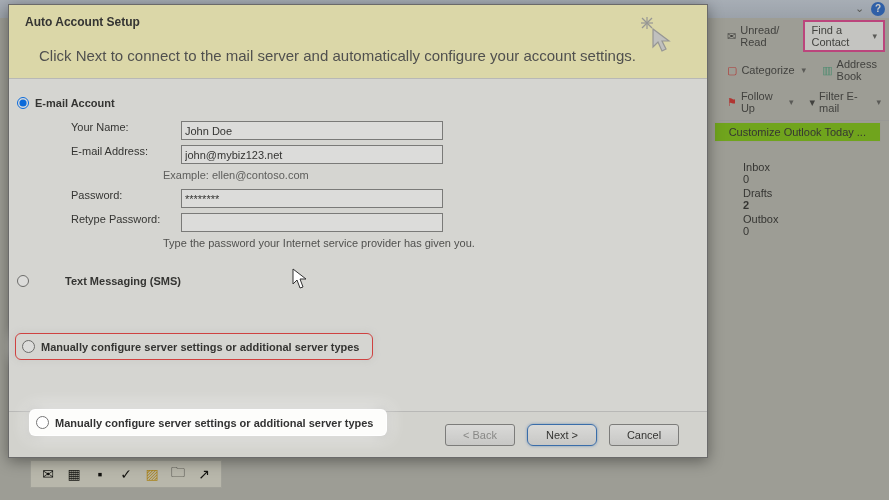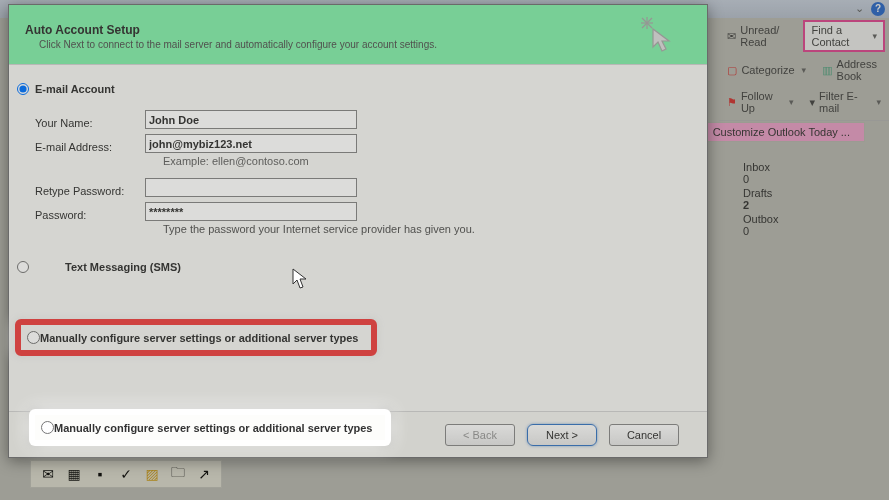--- a/index.html
+++ b/index.html
@@ -86,24 +86,24 @@
     width: 14px; height: 14px;
     border-radius: 50%;
     text-align: center;
     line-height: 14px;
     font-weight: bold;
     font-size: 10px;
   }
   
   .customize {
     position: absolute;
-    right: 24px;
+    right: 8px;
     top: 122px;
     border: 1px solid #c0c0b8;
-    background: #f9a8d4;
+    background: #84cc16;
     padding: 3px 14px;
     font-size: 11px;
     color: #333;
   }
   
   .messages-panel {
     position: absolute;
     right: 10px;
     top: 160px;
     width: 140px;
@@ -148,34 +148,34 @@
     position: absolute;
     left: 8px;
     top: 4px;
     width: 700px;
     height: 454px;
     background: #fff;
     border: 1px solid #6a6a6a;
     box-shadow: 0 3px 14px rgba(0,0,0,0.4);
   }
   .dialog-banner {
-    padding: 18px 16px 14px;
+    padding: 10px 16px 14px;
     border-bottom: 1px solid #d4d4d4;
     position: relative;
-    background: #86efac;
+    background: #fef9c3;
   }
   .dialog-title {
     font-weight: bold;
     font-size: 12px;
     color: #333;
   }
   .dialog-subtitle {
-    font-size: 10px;
+    font-size: 15px;
     color: #555;
-    margin-top: 2px;
+    margin-top: 18px;
     margin-left: 14px;
   }
   .star-cursor {
     position: absolute;
     right: 30px;
     top: 10px;
     color: #aaa;
   }
   .dialog-body {
     padding: 18px 8px 0;
@@ -187,61 +187,62 @@
     align-items: center;
     gap: 6px;
     margin-bottom: 12px;
   }
   .radio-row input[type=radio] { width: 12px; height: 12px; }
   .radio-label { font-size: 11px; color: #333; }
   .radio-bold { font-weight: bold; }
   .field-block { margin: 0 0 0 18px; }
   .field-row {
     display: flex;
-    align-items: flex-end;
+    align-items: flex-start;
     margin-bottom: 2px;
     height: 22px;
+    margin-left: 36px;
   }
   .field-label {
     width: 110px;
     font-size: 11px;
     color: #333;
   }
   .field-input {
-    width: 212px;
+    width: 262px;
     height: 19px;
     border: 1px solid #888;
     background: #fff;
     font-size: 11px;
     padding: 1px 3px;
     color: #333;
-    font-weight: bold;
   }
   .field-example {
     font-size: 11px;
     color: #666;
     margin-left: 128px;
     margin-bottom: 8px;
   }
   .field-hint {
     font-size: 11px;
     color: #555;
     margin-left: 128px;
     margin-top: 2px;
   }
   .sms-row { margin-top: 26px; gap: 36px; }
   
   .manual-highlight {
     margin-top: 34px;
     margin-left: -2px;
-    border: 6px solid #ef4444;
+    border: 1px solid #ef4444;
     box-shadow: 0 0 14px rgba(255,255,255,0.95), 0 0 8px rgba(0,0,0,0.15);
     border-radius: 6px;
     display: inline-flex;
     align-items: center;
+    gap: 6px;
     padding: 6px 12px 6px 6px;
     background: #f7f7f4;
   }
   .dialog-footer {
     position: absolute;
     bottom: 0; left: 0; right: 0;
     height: 46px;
     border-top: 1px solid #d4d4d4;
     display: flex;
     justify-content: flex-end;
@@ -393,26 +394,26 @@
         <input class="field-input" value="John Doe" style="">
       </div>
 
       <div class="field-row">
         <span class="field-label">E-mail Address:</span>
         <input class="field-input" value="john@mybiz123.net" style="">
       </div>
       <div class="field-example">Example: ellen@contoso.com</div>
 
       <div class="field-row">
+        <span class="field-label">Password:</span>
+        <input class="field-input" value="********" style="">
+      </div>
+      <div class="field-row">
         <span class="field-label">Retype Password:</span>
         <input class="field-input" value="" style="">
-      </div>
-      <div class="field-row">
-        <span class="field-label">Password:</span>
-        <input class="field-input" value="********" style="">
       </div>
       <div class="field-hint">Type the password your Internet service provider has given you.</div>
     </div>
 
     <div class="radio-row sms-row">
       <input type="radio" style="">
       <span class="radio-label radio-bold">Text Messaging (SMS)</span>
     </div>
 
     <div class="manual-highlight">

